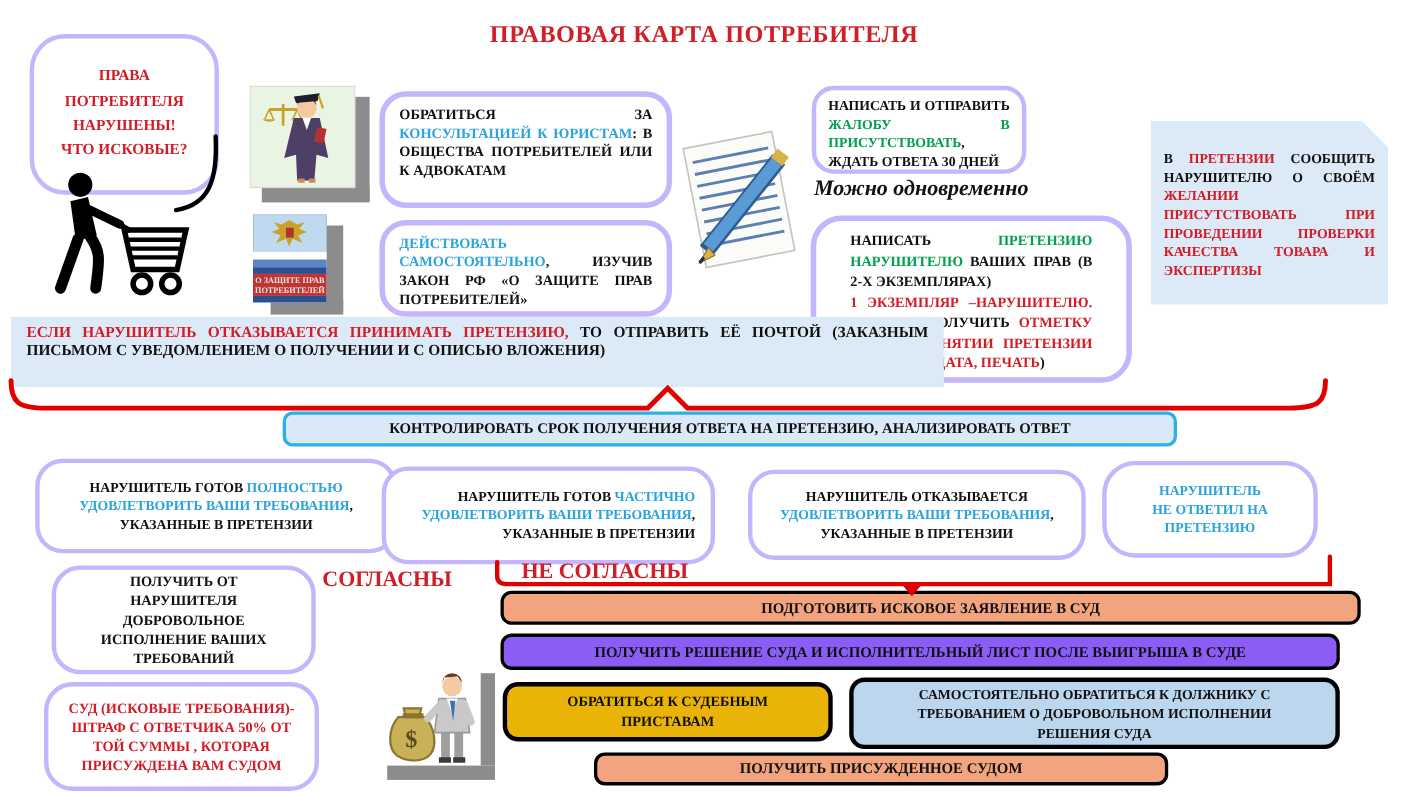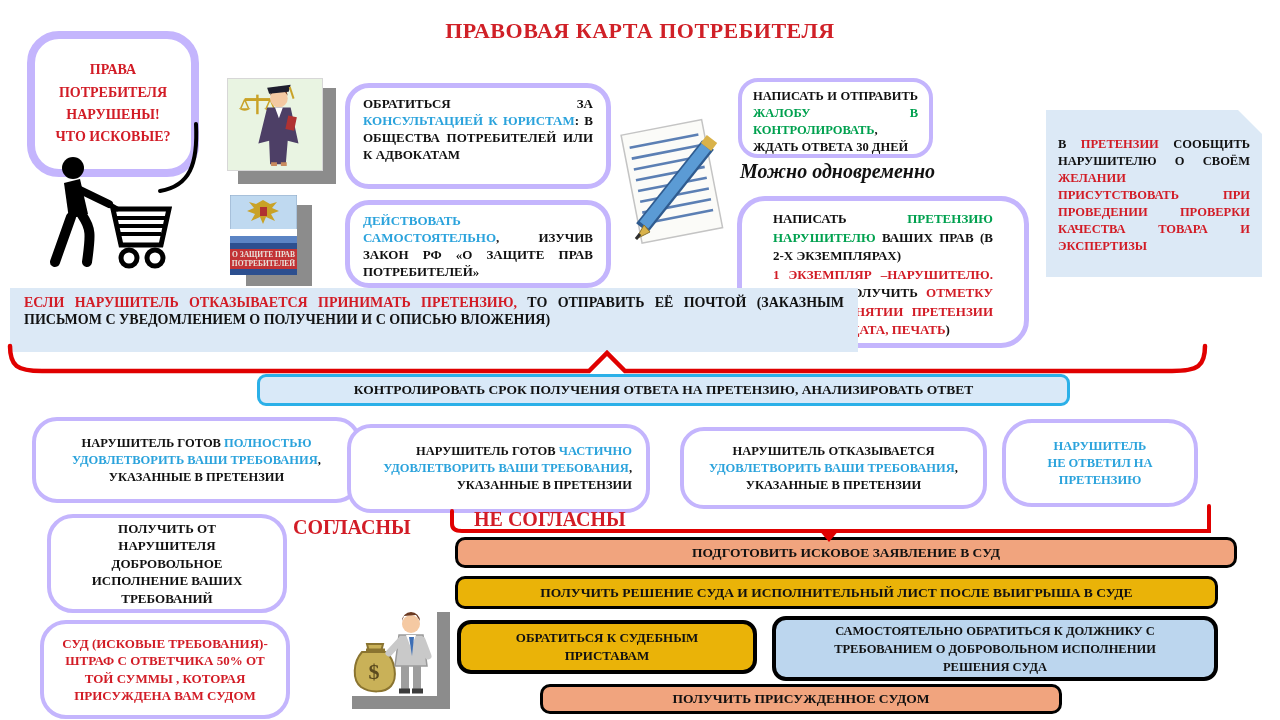--- a/index.html
+++ b/index.html
@@ -1,19 +1,19 @@
 <!DOCTYPE html>
 <html><head>
 <meta charset="utf-8">
 <style>
   html,body{margin:0;padding:0;background:#fff;}
   #canvas{position:relative;width:1280px;height:720px;background:#ffffff;overflow:hidden;
           font-family:"Liberation Serif","DejaVu Serif",serif;font-weight:bold;color:#111;}
   .abs{position:absolute;box-sizing:border-box;}
-  .rbox{border:8px solid #c4b5fd;border-radius:24px;background:#fff;}
+  .rbox{border:4px solid #c4b5fd;border-radius:24px;background:#fff;}
   .justify{text-align:justify;}
   .center{text-align:center;}
   .flexc{display:flex;align-items:center;justify-content:center;}
   .c-k{color:#111111;}
   .c-r{color:#D21C26;}
   .c-b{color:#2BA3DC;}
   .c-g{color:#00A14F;}
   .red{color:#D21C26;}
   .bar{border:3.5px solid #000;border-radius:10px;}
   .shadow{background:#8C8C8C;}
@@ -92,21 +92,21 @@
       <path d="M31,28 H101 M31,39 H101 M31,50 H101 M31,61 H101 M31,72 H101 M31,83 H101 M31,94 H101 M31,105 H101" stroke="#5B7FB4" stroke-width="2.6"></path>
     </g>
     <path d="M36,116 L102,33" stroke="#2F5B8F" stroke-width="15" stroke-linecap="butt"></path>
     <path d="M38,113 L100,35" stroke="#5B9BD5" stroke-width="11" stroke-linecap="butt"></path>
     <path d="M100,35 L106,27" stroke="#D9B24A" stroke-width="13"></path>
     <path d="M38,113 L30,127 L44,120 Z" fill="#D9B24A" stroke="#8A7430" stroke-width="1"></path>
     <path d="M30,127 L34,122" stroke="#2F2F2F" stroke-width="3"></path>
   </svg>
 
   <div class="abs rbox" style="left:738px;top:78px;width:195px;height:80px;border-width:4.5px;border-radius:20px;padding:6px 11px;">
-    <div class="justify" style="font-size:12.5px;line-height:17px;"><span class="c-k">НАПИСАТЬ И ОТПРАВИТЬ </span><span class="c-g">ЖАЛОБУ В КОНТРОЛИРОВАТЬ</span><span class="c-k">, ЖДАТЬ ОТВЕТА 30 ДНЕЙ</span></div>
+    <div class="justify" style="font-size:12.5px;line-height:17px;"><span class="c-k">НАПИСАТЬ И ОТПРАВИТЬ </span><span class="c-g">ЖАЛОБУ В ПРИСУТСТВОВАТЬ</span><span class="c-k">, ЖДАТЬ ОТВЕТА 30 ДНЕЙ</span></div>
   </div>
 
   <div class="abs" style="left:740px;top:160px;width:260px;font-size:20px;font-style:italic;color:#111;">Можно одновременно</div>
 
   <div class="abs rbox" style="left:737px;top:196px;width:292px;height:152px;border-width:5px;border-radius:28px;padding:9px 31px;">
     <div class="justify" style="font-size:13px;line-height:18.5px;"><span class="c-k">НАПИСАТЬ </span><span class="c-g">ПРЕТЕНЗИЮ НАРУШИТЕЛЮ</span><span class="c-k"> ВАШИХ ПРАВ (В 2-Х ЭКЗЕМПЛЯРАХ)</span><br><span class="c-r">1 ЭКЗЕМПЛЯР –НАРУШИТЕЛЮ.</span><span class="c-k"> НА </span><span class="c-r">2-ОМ</span><span class="c-k"> ПОЛУЧИТЬ </span><span class="c-r">ОТМЕТКУ ЕГО О ПРИНЯТИИ ПРЕТЕНЗИИ (ПОДПИСЬ, ДАТА, ПЕЧАТЬ</span><span class="c-k">)</span></div>
   </div>
 
   <div class="abs" style="left:1046px;top:110px;width:216px;height:167px;background:#DCE9F6;
               clip-path:polygon(0 0, calc(100% - 24px) 0, 100% 24px, 100% 100%, 0 100%);padding:26px 12px 8px 12px;">
@@ -168,21 +168,21 @@
     <path d="M82,42 L88,58" stroke="#C9C9C9" stroke-width="7" stroke-linecap="round"></path>
     <rect x="61" y="68" width="8" height="24" fill="#9E9E9E"></rect>
     <rect x="73" y="68" width="8" height="24" fill="#9E9E9E"></rect>
     <path d="M59,93 h11 M72,93 h11" stroke="#3B3B3B" stroke-width="5"></path>
   </svg>
 
   <div class="abs bar flexc" style="left:455px;top:537px;width:782px;height:31px;background:#F1A47E;">
     <div class="center" style="font-size:13.5px;">ПОДГОТОВИТЬ ИСКОВОЕ ЗАЯВЛЕНИЕ В СУД</div>
   </div>
 
-  <div class="abs bar flexc" style="left:455px;top:576px;width:763px;height:33px;background:#eab308;">
+  <div class="abs bar flexc" style="left:455px;top:576px;width:763px;height:33px;background:#8b5cf6;">
     <div class="center" style="font-size:13.5px;">ПОЛУЧИТЬ РЕШЕНИЕ СУДА И ИСПОЛНИТЕЛЬНЫЙ ЛИСТ ПОСЛЕ ВЫИГРЫША В СУДЕ</div>
   </div>
 
   <div class="abs bar flexc" style="left:457px;top:620px;width:300px;height:54px;background:#eab308;border-width:4px;border-radius:14px;padding:2px 40px;">
     <div class="center" style="font-size:13px;line-height:18px;">ОБРАТИТЬСЯ К СУДЕБНЫМ ПРИСТАВАМ</div>
   </div>
 
   <div class="abs bar flexc" style="left:772px;top:616px;width:446px;height:65px;background:#BCD6EE;border-width:4px;border-radius:14px;padding:2px 24px;">
     <div class="center" style="font-size:12.5px;line-height:18px;">САМОСТОЯТЕЛЬНО ОБРАТИТЬСЯ К ДОЛЖНИКУ С ТРЕБОВАНИЕМ  О ДОБРОВОЛЬНОМ ИСПОЛНЕНИИ РЕШЕНИЯ СУДА</div>
   </div>

